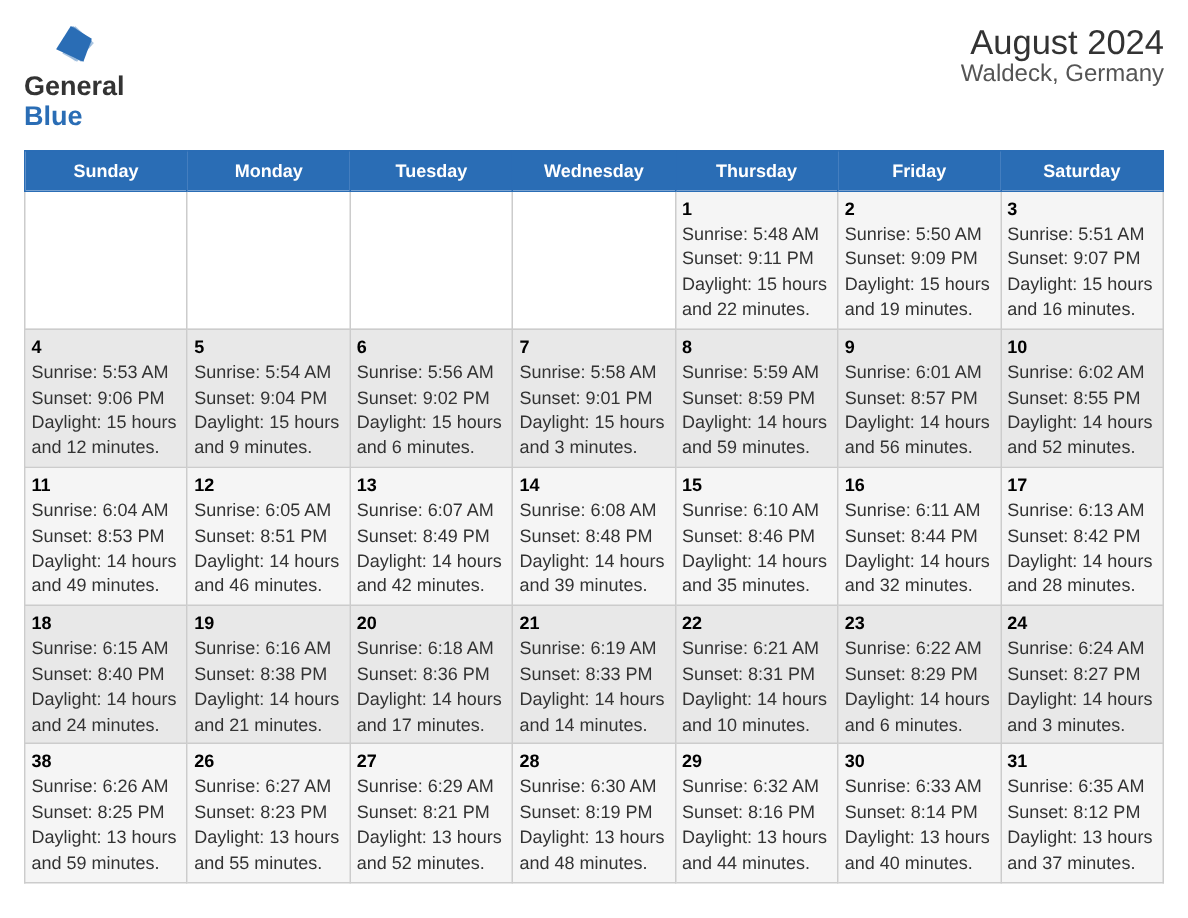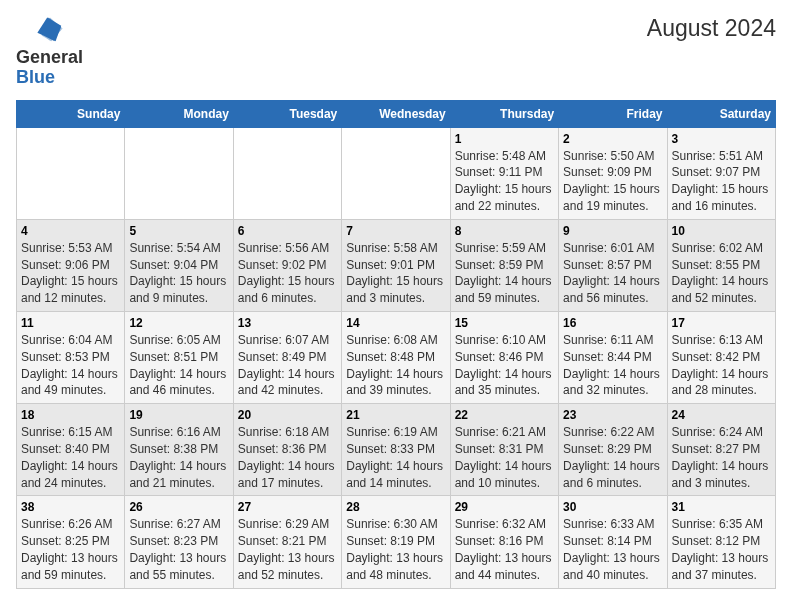--- a/index.html
+++ b/index.html
@@ -58,21 +58,21 @@
       width: 100%;
       border-collapse: collapse;
       font-size: 10.5px;
     }
     .calendar thead tr {
       background-color: #2a6db5;
       color: #fff;
     }
     .calendar thead th {
       padding: 6px 4px;
-      text-align: right;
+      text-align: center;
       font-weight: bold;
       font-size: 12px;
       border: 1px solid #2a6db5;
     }
     .calendar tbody tr {
       vertical-align: top;
     }
     .calendar tbody td {
       border: 1px solid #ccc;
       padding: 4px 4px 4px 4px;
@@ -112,20 +112,21 @@
       <polygon points="18,2 36,16 26,36 4,22" fill="#2a6db5" opacity="0.7"></polygon>
       <polygon points="16,2 36,14 28,36 2,24" fill="#2a6db5"></polygon>
     </svg>
     <div class="logo-text">
       <span class="logo-general">General</span>
       <span class="logo-blue">Blue</span>
     </div>
   </div>
   <div class="title-block">
     <div class="month-year">August 2024</div>
+    <div class="location">Waldeck, Germany</div>
   </div>
 </div>
 
 <table class="calendar">
   <thead>
     <tr>
     <th>Sunday</th>
         <th>Monday</th>
         <th>Tuesday</th>
         <th>Wednesday</th>

